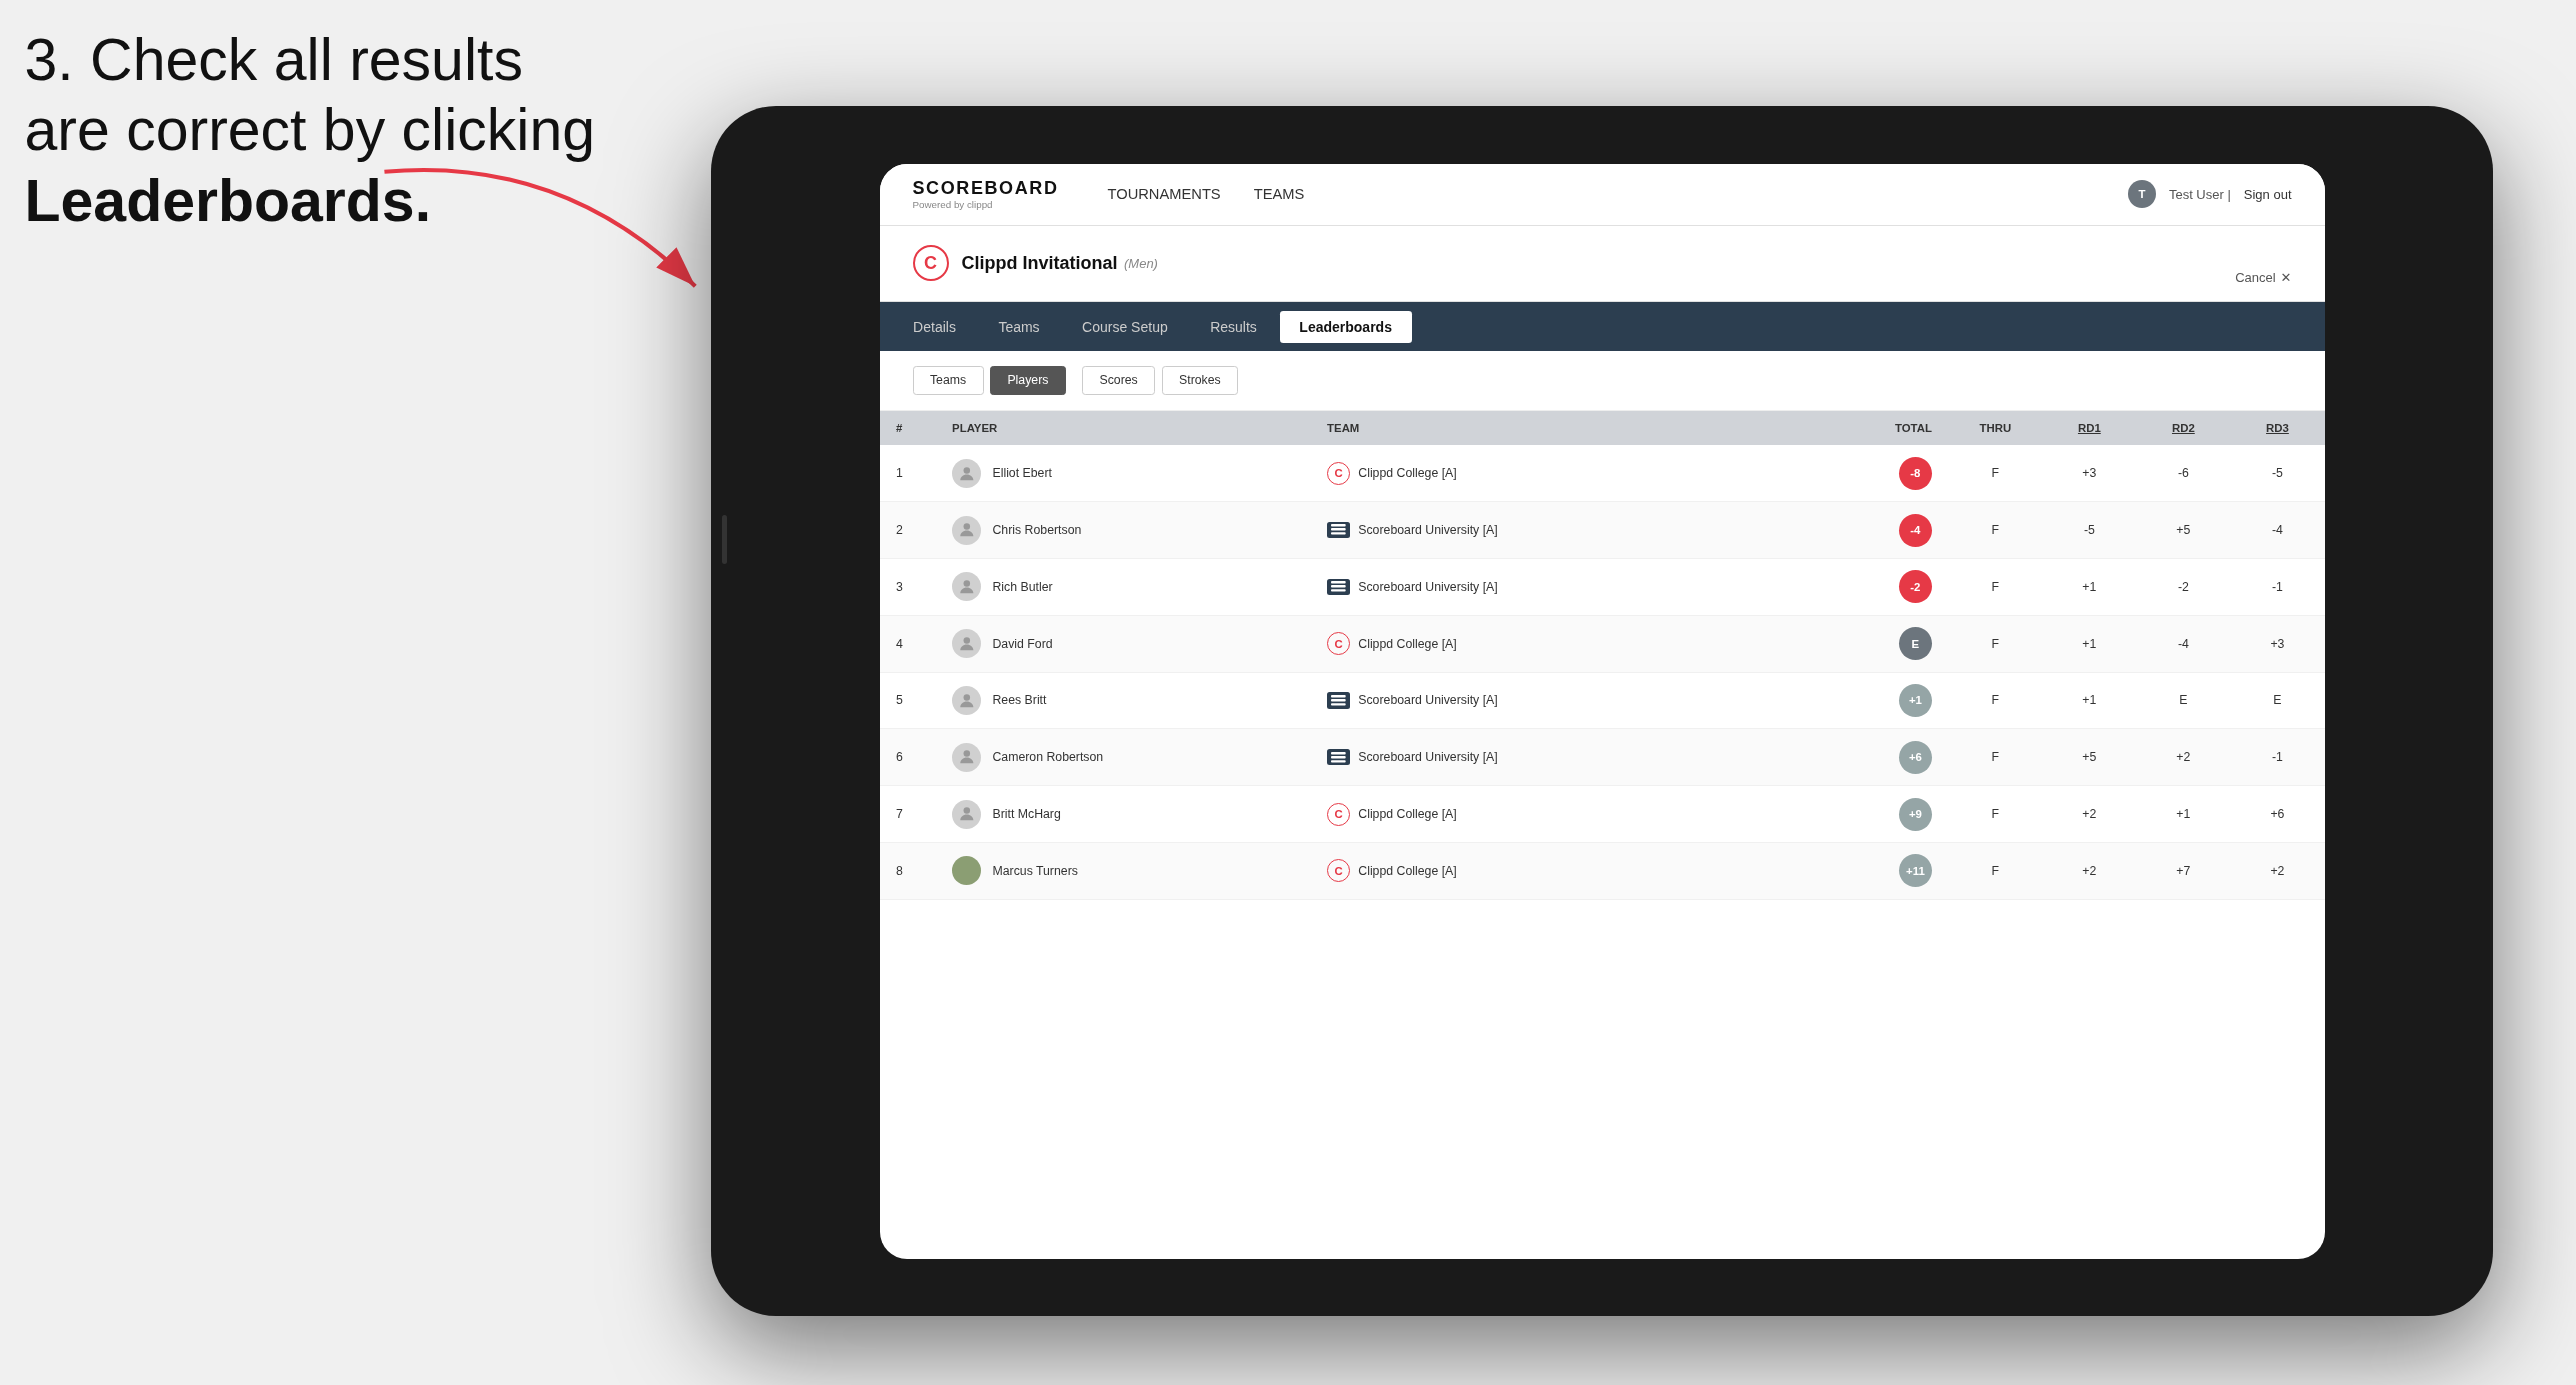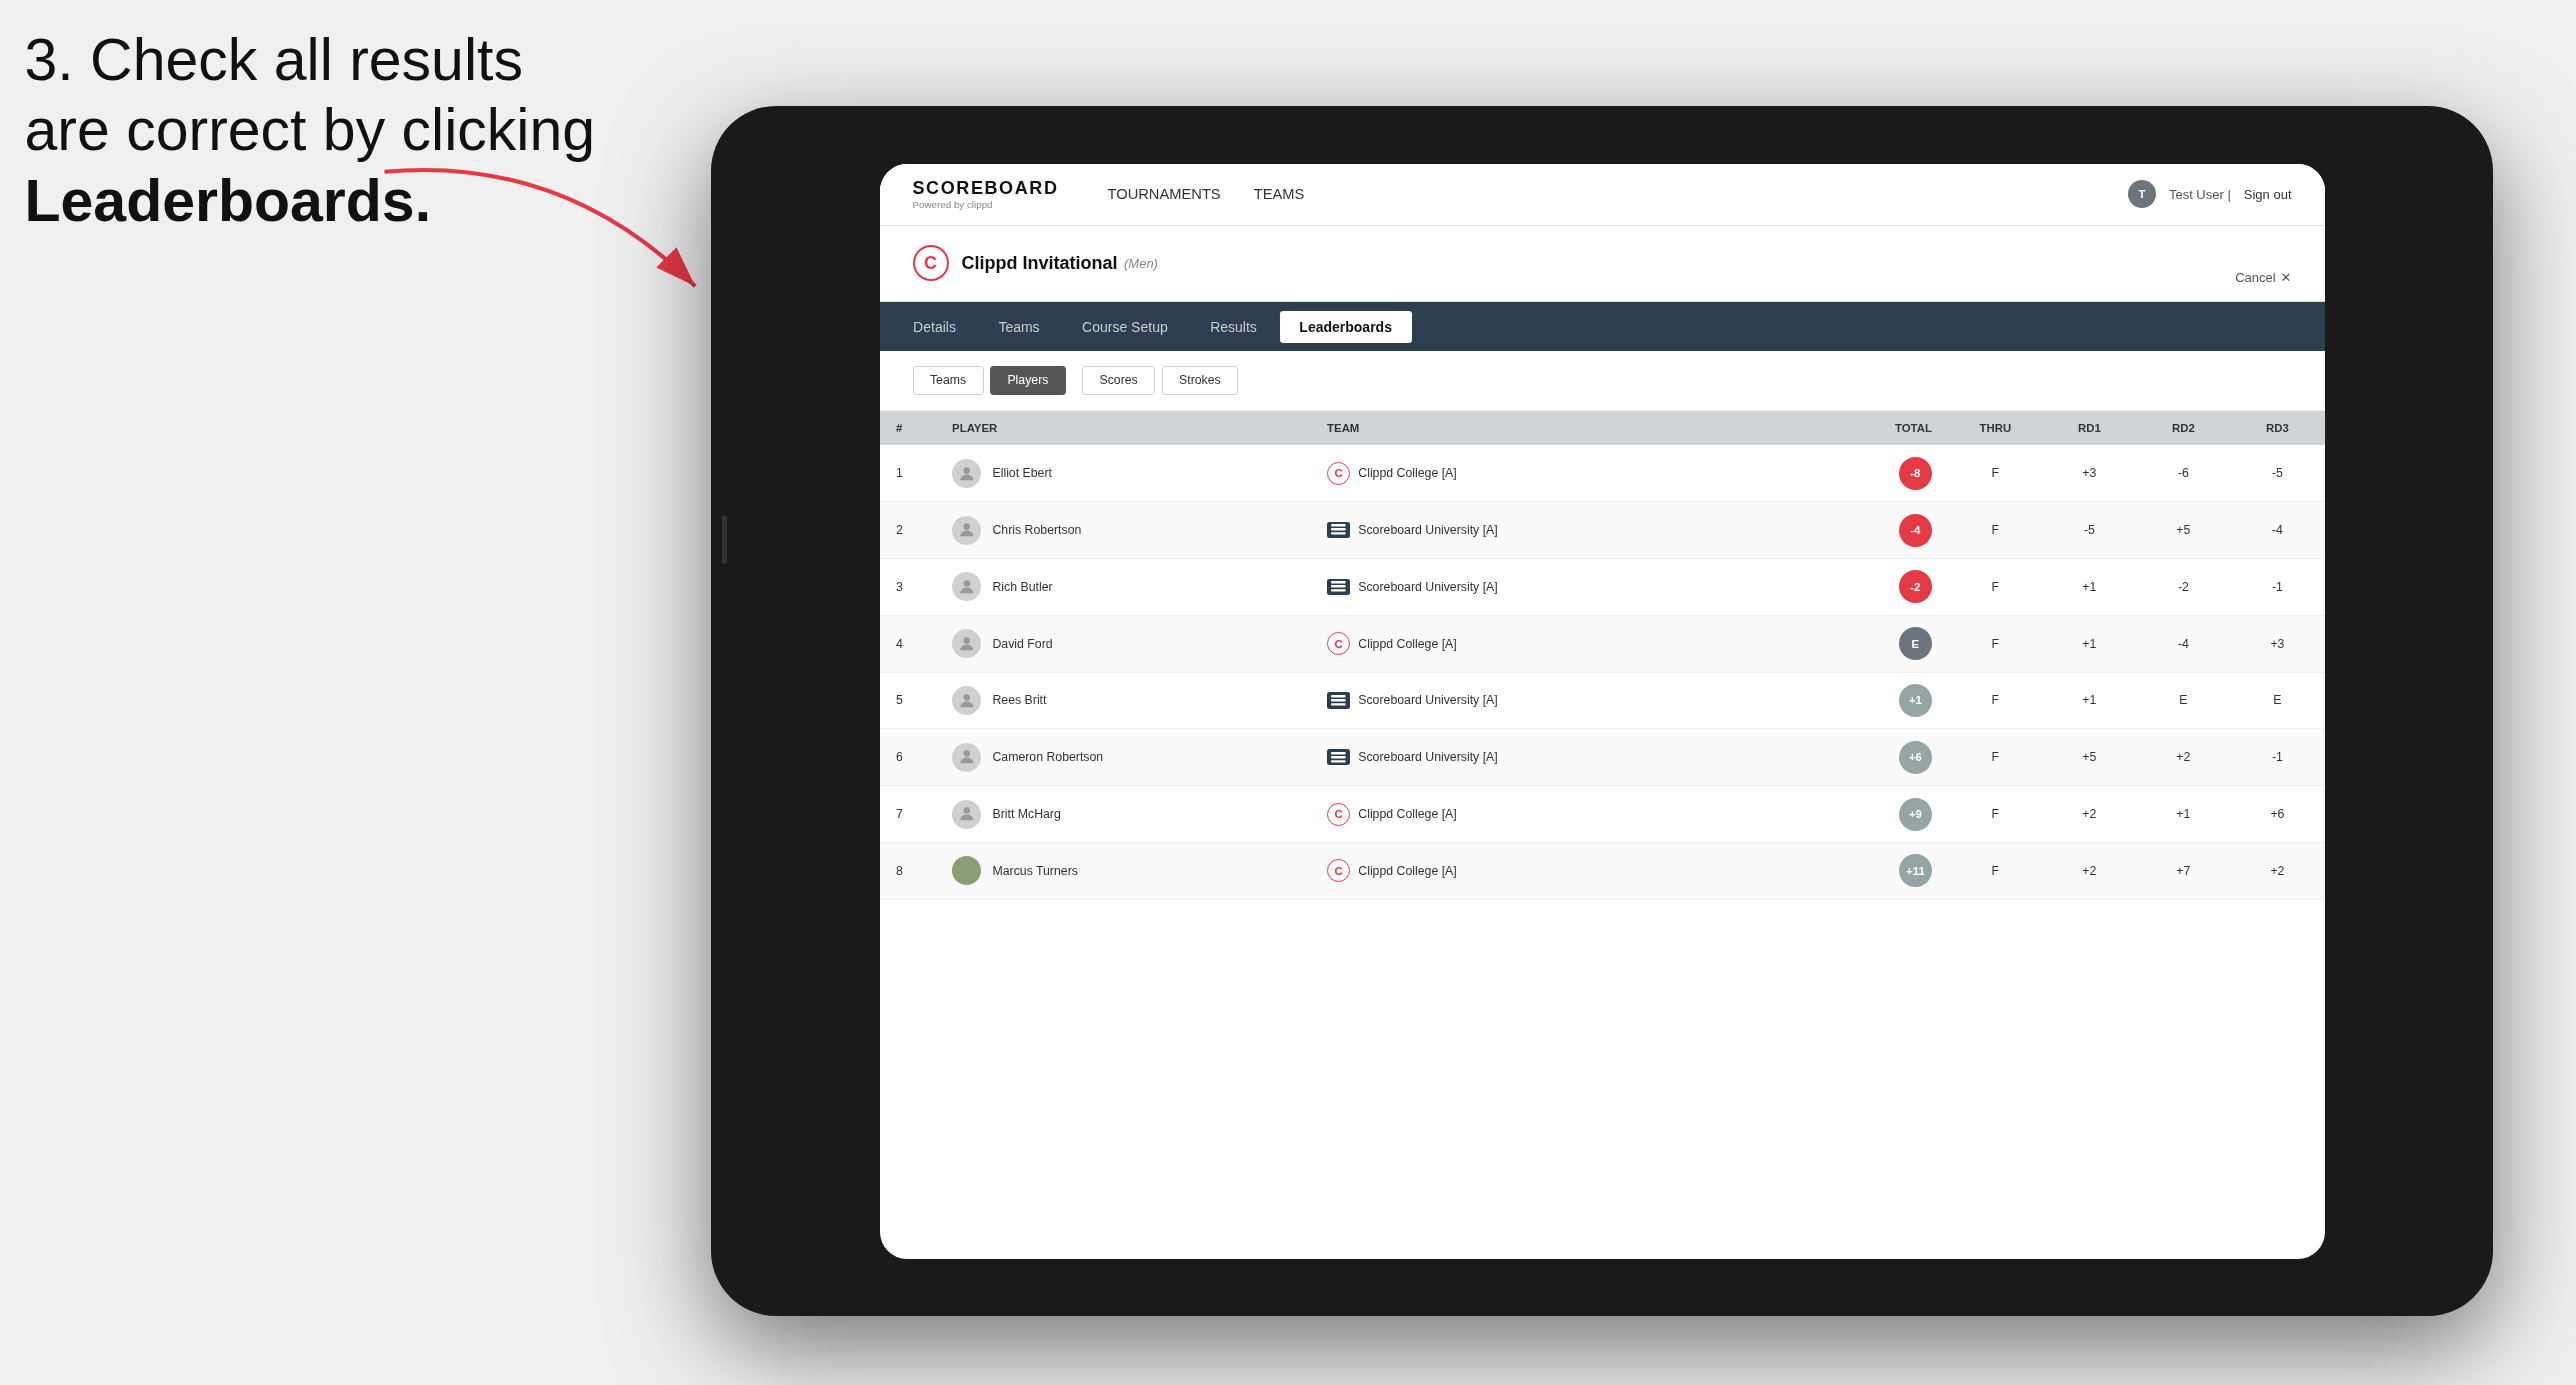--- a/index.html
+++ b/index.html
@@ -315,21 +315,21 @@
     .score-red { background: #e63946; }
     .score-gray { background: #6c757d; }
     .score-light-gray { background: #95a5a6; }
 
     
     .col-num { width: 49px; }
     .col-player { width: 327px; }
     .col-team { width: 458px; }
     .col-total { width: 98px; }
     .col-thru { width: 82px; }
-    .col-rd { width: 82px; }
+    .col-rd { width: 82px; text-decoration: underline; }
   </style>
 </head>
 <body>
 
 <div class="instruction-text">
   <span>3. Check all results</span><br>
   <span>are correct by clicking</span><br>
   <strong>Leaderboards.</strong>
 </div>
 

